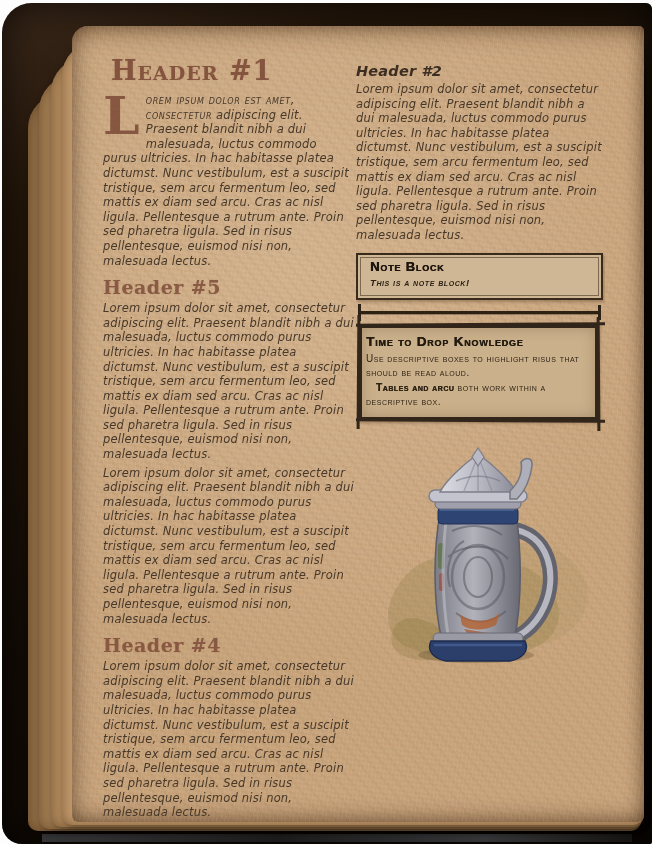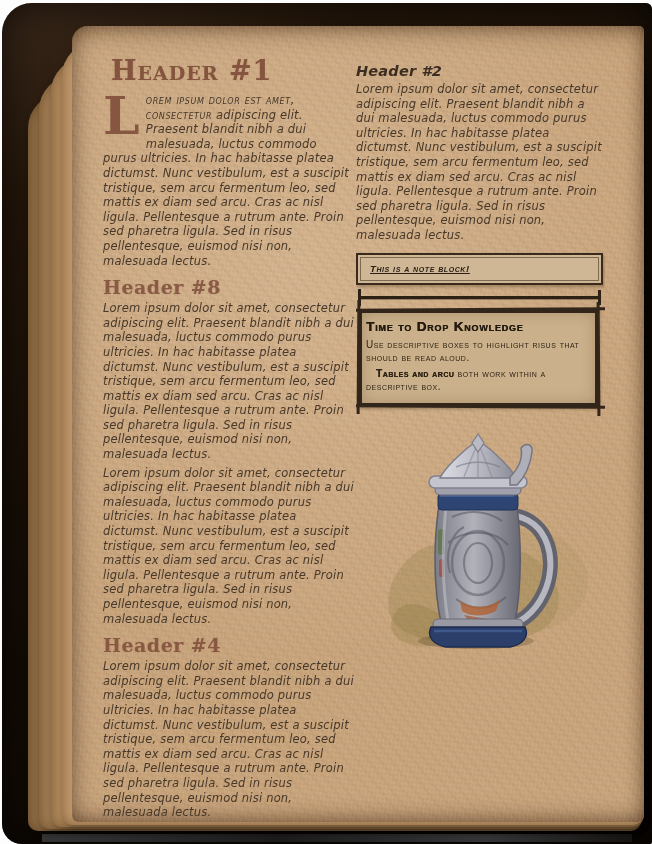--- a/index.html
+++ b/index.html
@@ -54,21 +54,21 @@
   
   .note{position:relative;margin:10px 2px 0 0;background:#cfb795;
         border:2px solid #392a1b;padding:5px 10px 7px 12px;
         box-shadow:1px 2px 3px rgba(50,25,5,.3);}
   .note::after{content:"";position:absolute;inset:2px;border:1px solid rgba(57,42,27,.55);
         pointer-events:none;}
   .note-title{font-family:"Liberation Sans",sans-serif;font-style:normal;font-weight:700;
         font-variant:small-caps;font-size:13px;letter-spacing:.8px;color:#1d140d;
         text-shadow:.4px 0 0 #1d140d;}
   .note-body{font-family:"Liberation Sans",sans-serif;font-style:italic;font-weight:700;
-        font-variant:small-caps;font-size:9.5px;letter-spacing:.6px;color:#2b2016;margin-top:2px;text-decoration:underline;}
+        font-variant:small-caps;font-size:9.5px;letter-spacing:.6px;color:#2b2016;margin-top:2px;}
   
   .divider{position:relative;height:3px;background:#2d2113;margin:11px 4px 10px 2px;
         box-shadow:0 1px 0 rgba(45,33,19,.35);}
   .divider .tick-l{position:absolute;left:0px;top:-7px;width:3px;height:17px;background:#2d2113;}
   .divider .tick-r{position:absolute;right:0px;top:-6px;width:3px;height:15px;background:#2d2113;}
   
   .kbox{position:relative;margin:6px 6px 0 2px;background:#cab18b;
         border:4px solid #32251a;padding:7px 12px 9px 4px;
         box-shadow:inset 0 0 14px rgba(70,45,20,.25), 1px 2px 3px rgba(40,20,5,.3);}
   .kedge{position:absolute;background:#32251a;pointer-events:none;}
@@ -97,36 +97,37 @@
   <div class="sheet s3"></div>
   <div class="sheet s4"></div>
 
   <div class="page">
     <div class="grain"></div>
 
     <div class="col col-left">
       <div class="h1">Header #1</div>
       <p class="body"><span class="dropcap">L</span><span class="leadcaps">orem ipsum dolor est amet, consectetur</span> <span>adipiscing elit. Praesent blandit nibh a dui malesuada, luctus commodo purus ultricies. In hac habitasse platea dictumst. Nunc vestibulum, est a suscipit tristique, sem arcu fermentum leo, sed mattis ex diam sed arcu. Cras ac nisl ligula. Pellentesque a rutrum ante. Proin sed pharetra ligula. Sed in risus pellentesque, euismod nisi non, malesuada lectus.</span></p>
 
-      <div class="hserif">Header #8</div>
+      <div class="hserif">Header #5</div>
       <p class="body">Lorem ipsum dolor sit amet, consectetur adipiscing elit. Praesent blandit nibh a dui malesuada, luctus commodo purus ultricies. In hac habitasse platea dictumst. Nunc vestibulum, est a suscipit tristique, sem arcu fermentum leo, sed mattis ex diam sed arcu. Cras ac nisl ligula. Pellentesque a rutrum ante. Proin sed pharetra ligula. Sed in risus pellentesque, euismod nisi non, malesuada lectus.</p>
 
       <p class="body">Lorem ipsum dolor sit amet, consectetur adipiscing elit. Praesent blandit nibh a dui malesuada, luctus commodo purus ultricies. In hac habitasse platea dictumst. Nunc vestibulum, est a suscipit tristique, sem arcu fermentum leo, sed mattis ex diam sed arcu. Cras ac nisl ligula. Pellentesque a rutrum ante. Proin sed pharetra ligula. Sed in risus pellentesque, euismod nisi non, malesuada lectus.</p>
 
       <div class="hserif">Header #4</div>
       <p class="body">Lorem ipsum dolor sit amet, consectetur adipiscing elit. Praesent blandit nibh a dui malesuada, luctus commodo purus ultricies. In hac habitasse platea dictumst. Nunc vestibulum, est a suscipit tristique, sem arcu fermentum leo, sed mattis ex diam sed arcu. Cras ac nisl ligula. Pellentesque a rutrum ante. Proin sed pharetra ligula. Sed in risus pellentesque, euismod nisi non, malesuada lectus.</p>
 
     </div>
 
     <div class="col col-right">
 
       <div class="hscript">Header #2</div>
       <p class="body">Lorem ipsum dolor sit amet, consectetur adipiscing elit. Praesent blandit nibh a dui malesuada, luctus commodo purus ultricies. In hac habitasse platea dictumst. Nunc vestibulum, est a suscipit tristique, sem arcu fermentum leo, sed mattis ex diam sed arcu. Cras ac nisl ligula. Pellentesque a rutrum ante. Proin sed pharetra ligula. Sed in risus pellentesque, euismod nisi non, malesuada lectus.</p>
 
       <div class="note">
+        <div class="note-title">Note Block</div>
         <div class="note-body">This is a note block!</div>
       </div>
 
       <div class="divider">
         <span class="tick-l"></span>
         <span class="tick-r"></span>
       </div>
 
       <div class="kbox">
         <span class="kedge top"></span>

